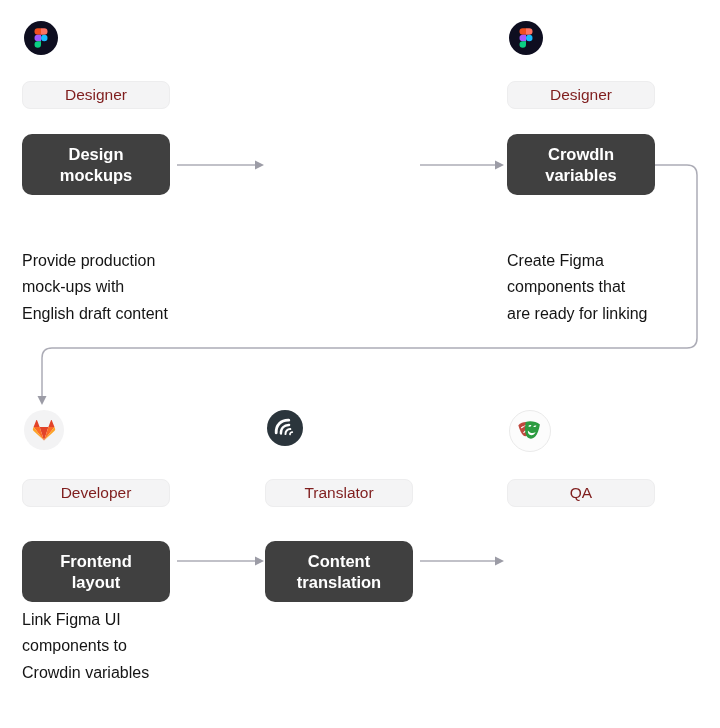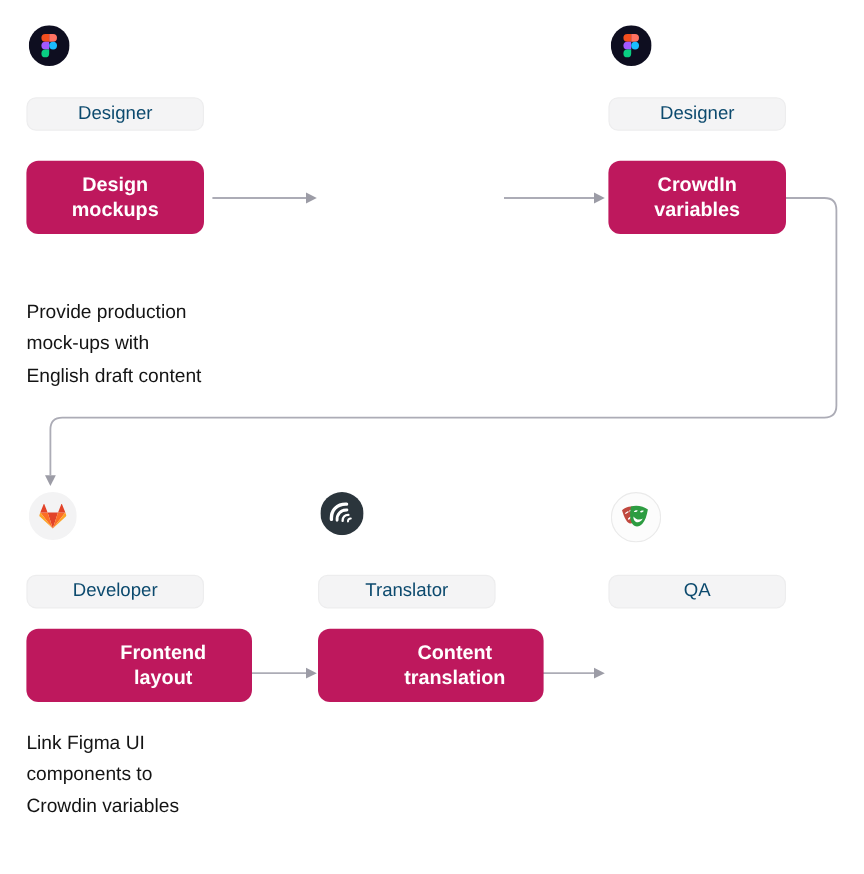--- a/index.html
+++ b/index.html
@@ -27,34 +27,34 @@
     position:absolute;left:2px;
     display:flex;align-items:center;justify-content:center;
   }
   .r1 .avatar{top:21px;}
   .r2 .avatar{top:20px;}
   .pill{
     position:absolute;left:0;width:148px;height:28px;
     background:#f4f4f5;border:1px solid #ededee;border-radius:8px;
     box-sizing:border-box;
     display:flex;align-items:center;justify-content:center;
-    font-size:15.5px;color:#0c4a6e;
+    font-size:15.5px;color:#7f1d1d;
   }
   .r1 .pill{top:81px;}
   .r2 .pill{top:89px;}
   .btn{
     position:absolute;left:0;width:148px;height:61px;
-    background:#be185d;border-radius:10px;border:none;
+    background:#404040;border-radius:10px;border:none;
     display:flex;align-items:center;justify-content:center;text-align:center;
     color:#ffffff;font-size:16.5px;font-weight:700;line-height:21px;
     white-space:pre-line;cursor:pointer;
     font-family:"Liberation Sans","DejaVu Sans",sans-serif;
   }
   .r1 .btn{top:134px;}
-  .r2 .btn{top:134px;padding-left:40px;}
+  .r2 .btn{top:151px;}
   .desc{
     position:absolute;left:0;width:160px;
     font-size:16px;line-height:26.3px;color:#141414;
     white-space:pre-line;
   }
   .r1 .desc{top:212px;margin-top:36px;}
   .r2 .desc{top:217px;}
   .flow-line{stroke:#acacb6;stroke-width:1.5;fill:none;}
   .flow-head{fill:#9c9ca6;stroke:none;}
 </style>
@@ -117,20 +117,23 @@
           <path d="M6.5 0h3.25a3.25 3.25 0 1 1 0 6.5H6.5V0z" fill="#ff7262"></path>
           <path d="M6.5 6.5H3.25a3.25 3.25 0 0 0 0 6.5H6.5V6.5z" fill="#a259ff"></path>
           <circle cx="9.75" cy="9.75" r="3.25" fill="#1abcfe"></circle>
           <path d="M0 16.25A3.25 3.25 0 0 1 3.25 13H6.5v3.25A3.25 3.25 0 1 1 0 16.25z" fill="#0acf83"></path>
         </g>
       </svg>
     </div>
     <div class="pill">Designer</div>
     <div class="btn">CrowdIn
 variables</div>
+    <div class="desc">Create Figma
+components that
+are ready for linking</div>
   </div>
 
   <div class="cell r2 c1">
     <div class="avatar">
       <svg width="40" height="40" viewBox="0 0 40 40">
         <circle cx="20" cy="20" r="20" fill="#f3f3f4"></circle>
         <g transform="translate(8.5,8.5) scale(0.64)">
           <path fill="#e24329" d="M18 34.3 11.2 13.4h13.6z"></path>
           <path fill="#fc6d26" d="M18 34.3 11.2 13.4H1.7z"></path>
           <path fill="#fca326" d="M1.7 13.4.6 16.6c-.3.9 0 1.9.8 2.5L18 34.3z"></path>

